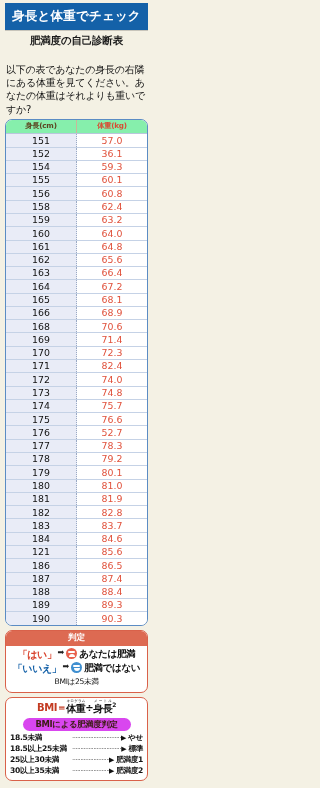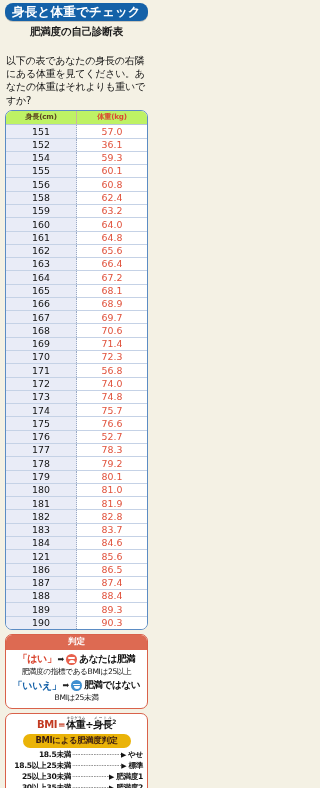--- a/index.html
+++ b/index.html
@@ -8,22 +8,22 @@
     background: #f4f1e4;
     font-family: "DejaVu Sans", "Liberation Sans", sans-serif;
     overflow: hidden;
   }
   .page { width: 153px; height: 788px; position: relative; padding: 0 4px; }
 
   
   .banner {
     margin: 3px 1px 0 1px;
     background: #1461a8;
-    border-radius: 8px;
-    height: 18px;
+    border-radius: 0;
+    height: 27px;
     display: flex; align-items: center; justify-content: center;
     box-shadow: 0 1px 0 rgba(0,0,0,.18);
   }
   .banner-text {
     color: #ffffff;
     font-size: 12.5px;
     font-weight: bold;
     letter-spacing: .2px;
     white-space: nowrap;
   }
@@ -49,21 +49,21 @@
   
   .table-wrap {
     margin: 3px 1px 0 1px;
     border: 1.4px solid #5b8cc4;
     border-radius: 7px;
     overflow: hidden;
     background: #fff;
   }
   table { width: 100%; border-collapse: collapse; table-layout: fixed; }
   thead th {
-    background: #bef264;
+    background: #86efac;
     font-size: 7.2px;
     font-weight: bold;
     padding: 1.5px 0 2px 0;
     border-bottom: 1px solid #b9c6dc;
     letter-spacing: -.2px;
   }
   th.h-height { color: #5c4420; border-right: 1px solid #c9b99a; }
   th.h-weight { color: #d94a32; }
   tbody td {
     font-size: 9.4px;
@@ -96,21 +96,21 @@
   .judge-head {
     background: #dd6a52;
     color: #ffffff;
     font-size: 8.6px;
     font-weight: bold;
     text-align: center;
     padding: 1.5px 0 2px 0;
   }
   .judge-body { padding: 2px 2px 3px 2px; }
   .judge-row {
-    display: flex; align-items: center; justify-content: center;
+    display: flex; align-items: flex-start; justify-content: center;
     gap: 1px; white-space: nowrap;
   }
   .q-label { font-size: 10px; font-weight: bold; letter-spacing: -.4px; }
   .q-yes { color: #d8402a; }
   .q-no  { color: #1461a8; }
   .arrow { font-size: 8px; color: #222; margin: 0 0px; }
   .face {
     width: 11px; height: 11px; border-radius: 50%;
     display: inline-block; position: relative; margin: 0 1px;
     flex: 0 0 auto;
@@ -156,39 +156,39 @@
     color: #c33b22;
     white-space: nowrap;
     letter-spacing: -.5px;
   }
   .bmi-formula .dark { color: #111; }
   ruby { ruby-position: over; }
   rt { font-size: 3.6px; color: #111; font-weight: normal; letter-spacing: -.3px; }
   sup { font-size: 6px; }
   .bmi-pill {
     margin: 2px auto 2px auto;
-    background: #eab308;
+    background: #d946ef;
     border-radius: 8px;
     text-align: center;
     font-size: 8.4px;
     font-weight: bold;
     color: #3a1c12;
     padding: 1px 0 1.5px 0;
     width: 108px;
     letter-spacing: -.3px;
   }
   .bmi-list { padding: 0 1px; }
   .bmi-row {
     display: flex; align-items: baseline;
     font-size: 7.6px; color: #111;
     line-height: 1.42;
     white-space: nowrap;
     letter-spacing: -.3px;
   }
-  .bmi-range { text-align: right; flex: 0 0 61px; font-weight: bold; }
+  .bmi-range { flex: 0 0 61px; font-weight: bold; }
   .bmi-dots {
     flex: 1 1 auto; overflow: hidden;
     font-size: 7px; color: #444; letter-spacing: -.6px;
     padding: 0 1px;
   }
   .bmi-arrow { flex: 0 0 auto; font-size: 7px; color: #111; padding-right: 2px; }
   .bmi-result { flex: 0 0 auto; font-weight: bold; color: #111; }
 </style>
 </head>
 <body>
@@ -261,38 +261,34 @@
           </tr>
           <tr>
             <td class="c-height">165</td>
             <td class="c-weight">68.1</td>
           </tr>
           <tr>
             <td class="c-height">166</td>
             <td class="c-weight">68.9</td>
           </tr>
           <tr>
-            <td class="c-height">167</td>
-            <td class="c-weight">69.7</td>
-          </tr>
-          <tr>
             <td class="c-height">168</td>
             <td class="c-weight">70.6</td>
           </tr>
           <tr>
             <td class="c-height">169</td>
             <td class="c-weight">71.4</td>
           </tr>
           <tr>
             <td class="c-height">170</td>
             <td class="c-weight">72.3</td>
           </tr>
           <tr>
             <td class="c-height">171</td>
-            <td class="c-weight">56.8</td>
+            <td class="c-weight">82.4</td>
           </tr>
           <tr>
             <td class="c-height">172</td>
             <td class="c-weight">74.0</td>
           </tr>
           <tr>
             <td class="c-height">173</td>
             <td class="c-weight">74.8</td>
           </tr>
           <tr>
@@ -369,21 +365,20 @@
 
   <div class="judge">
     <div class="judge-head">判定</div>
     <div class="judge-body">
       <div class="judge-row">
         <span class="q-label q-yes">「はい」</span>
         <span class="arrow">➡</span>
         <span class="face face-sad"></span>
         <span class="verdict">あなたは肥満</span>
       </div>
-      <div class="judge-note">肥満度の指標であるBMIは25以上</div>
       <div class="judge-row">
         <span class="q-label q-no">「いいえ」</span>
         <span class="arrow">➡</span>
         <span class="face face-happy"></span>
         <span class="verdict">肥満ではない</span>
       </div>
       <div class="judge-note">BMIは25未満</div>
     </div>
   </div>
 

